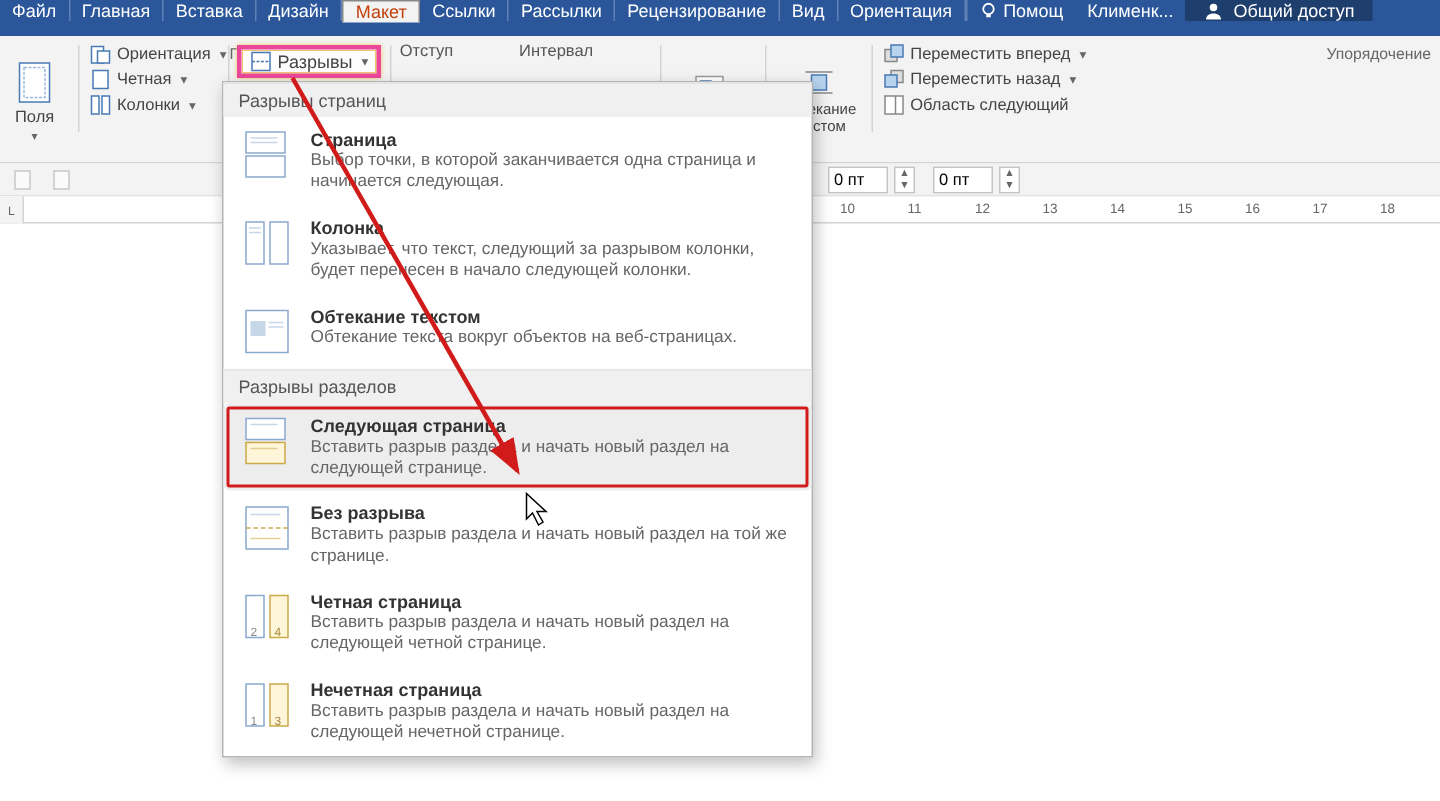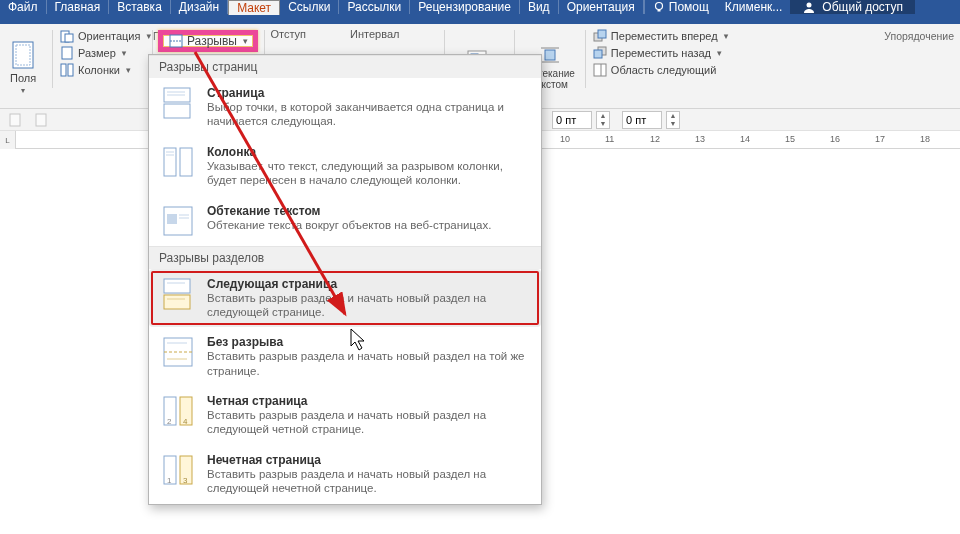--- a/index.html
+++ b/index.html
@@ -14,21 +14,21 @@
 
   .ribbon { display:flex; height: 85px; background:#f3f3f3; border-bottom:1px solid #d4d4d4; font-size:11px; color:#444; }
   .ribbon-group { padding: 4px 6px 2px; display:flex; flex-direction:row; justify-content:space-between; position:relative;}
   .ribbon-group + .ribbon-group::before { content:""; position:absolute; left:0; top:6px; bottom:20px; width:1px; background:#d4d4d4;}
   .group-label { text-align:center; color:#666; font-size:10.5px; padding-top:2px;}
   .vbtn { display:flex; flex-direction:column; align-items:center; justify-content:center; padding:2px 4px; gap:2px;}
   .rowitems { display:flex; flex-direction:column; gap:1px;}
   .hitem { display:flex; align-items:center; gap:4px; padding:1px 2px; white-space:nowrap;}
   .hitem .ic{width:14px;height:14px;}
   .dd::after{content:"▾"; font-size:9px; color:#666; margin-left:2px;}
-  .breaks-btn { display:flex;align-items:center;gap:4px;padding:2px 6px;border:5px solid #ec4899;background:#fdfdfd;font-size:12px;height:22px;box-shadow:0 0 0 1px #f0c36d inset, 0 0 3px #f0c36d;}
+  .breaks-btn { display:flex;align-items:center;gap:4px;padding:2px 6px;border:3px solid #ec4899;background:#fdfdfd;font-size:12px;height:22px;box-shadow:0 0 0 1px #f0c36d inset, 0 0 3px #f0c36d;}
   .breaks-btn .ic{width:14px;height:14px;}
   .spin { display:flex;align-items:center;gap:4px;}
   .spin input { width:40px;height:18px;font-size:11px;border:1px solid #c5c5c5;padding:0 3px;}
   .spin .ctl{width:14px;height:18px;border:1px solid #c5c5c5;background:#fff;display:flex;flex-direction:column;}
   .spin .ctl div{flex:1;font-size:7px;line-height:8px;text-align:center;color:#666;}
   .cols { display:flex; gap:4px; align-items:flex-start;}
   .subhead{font-size:11px;color:#555;padding-bottom:2px;}
 
   .qat { height:22px; background:#f3f3f3; display:flex; align-items:center; gap:12px; padding:0 8px; border-bottom:1px solid #e1e1e1;}
   .qat .ic{width:14px;height:14px;opacity:.6;}
@@ -99,21 +99,21 @@
           <svg class="ic">
             <rect x="1" y="2" width="8" height="11" fill="#fff" stroke="#4a7ab5"></rect>
             <rect x="5" y="5" width="8" height="8" fill="#fff" stroke="#4a7ab5"></rect>
           </svg>
           <span>Ориентация</span>
         </div>
       <div class="hitem dd">
           <svg class="ic">
             <rect x="2" y="1" width="10" height="12" fill="#fff" stroke="#4a7ab5"></rect>
           </svg>
-          <span>Размер</span>
+          <span>Четная</span>
         </div>
       <div class="hitem dd">
           <svg class="ic">
             <rect x="1" y="1" width="5" height="12" fill="#fff" stroke="#4a7ab5"></rect>
             <rect x="8" y="1" width="5" height="12" fill="#fff" stroke="#4a7ab5"></rect>
           </svg>
           <span>Колонки</span>
         </div>
     </div>
     <div class="group-label">Параметр</div>

